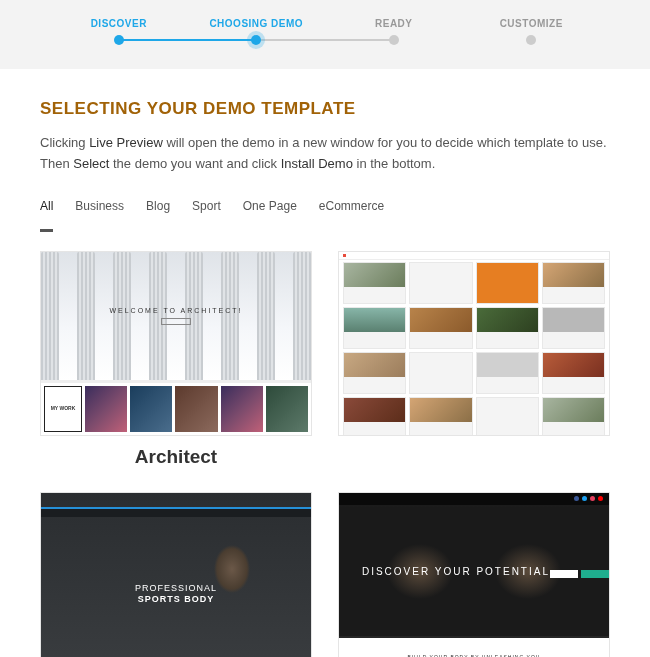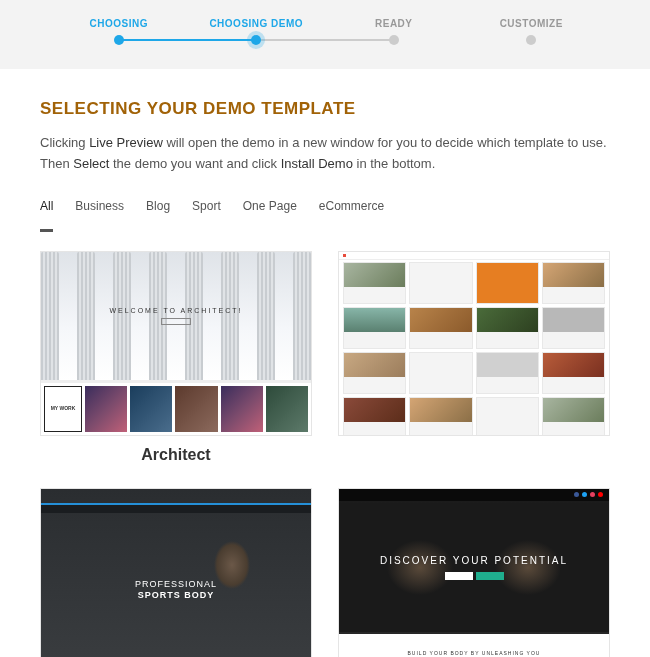--- a/index.html
+++ b/index.html
@@ -26,21 +26,21 @@
 
 
 .tabs { display: flex; gap: 22px; border-bottom: 1px solid transparent; margin-bottom: 18px; }
 .tab { font-size: 12px; color: #555; padding-bottom: 16px; cursor: pointer; border-bottom: 3px solid transparent; }
 .tab.active { color: #222; border-bottom-color: #555; font-weight: 500; }
 
 
 .grid { display: grid; grid-template-columns: 1fr 1fr; gap: 24px 26px; }
 .card { cursor: pointer; }
 .thumb { width: 100%; height: 185px; border: 1px solid #e5e5e5; background: #eee; position: relative; overflow: hidden; }
-.card-title { text-align: center; font-size: 16px; font-weight: 600; color: #333; margin-top: 10px; }
+.card-title { text-align: center; font-size: 19px; font-weight: 600; color: #333; margin-top: 10px; }
 
 
 .arch-hero { position: absolute; inset: 0 0 55px 0; background: linear-gradient(180deg,#dfe3e8 0%,#f5f7fa 60%,#fff 100%); display: flex; align-items: center; justify-content: center; }
 .pillars { position: absolute; inset: 0; display: flex; justify-content: space-between; }
 .pillar { width: 18px; background: repeating-linear-gradient(90deg,#c8ccd0 0,#c8ccd0 2px,#e0e3e6 2px,#e0e3e6 4px); border-radius: 2px 2px 0 0; }
 .arch-text { position: relative; z-index: 2; font-size: 7px; letter-spacing: 2px; color: #333; font-weight: 500; text-align:center; }
 .arch-btn { display:block; margin: 4px auto 0; width: 30px; height: 7px; border:1px solid #888; }
 .arch-strip { position: absolute; bottom: 0; left: 0; right: 0; height: 52px; display: flex; gap: 3px; padding: 3px; background: #fff; }
 .arch-mywork { width: 38px; border: 1px solid #222; display:flex; align-items:center; justify-content:center; font-size:5px; font-weight:700; line-height:1.1; text-align:center; }
 .arch-cell { flex:1; background: linear-gradient(135deg,#3a2d5c,#7a4a6c,#c06078); }
@@ -60,33 +60,33 @@
 .coach-nav{position:absolute;top:14px;left:0;right:0;height:10px;background:#1a1d20;border-top:2px solid #2590d8;}
 .coach-hero{position:absolute;inset:0;display:flex;align-items:center;justify-content:center;flex-direction:column;}
 .coach-fig{position:absolute;right:18%;top:28%;width:60px;height:90px;background:radial-gradient(ellipse 30px 40px at 30px 25px,#6b5848 0%,#4a3d30 50%,transparent 60%);}
 .coach-title{font-size:9px;color:#fff;font-weight:700;letter-spacing:1px;text-align:center;line-height:1.2;z-index:2;margin-top:20px;}
 .coach-title .thin{font-weight:300;}
 
 
 .gym{position:absolute;inset:0;background:linear-gradient(180deg,#1a1a1a 0%,#2a2a2a 100%);}
 .gym-nav{position:absolute;top:0;left:0;right:0;height:12px;background:#0a0a0a;display:flex;align-items:center;justify-content:flex-end;gap:3px;padding:0 6px;}
 .gym-dot{width:5px;height:5px;border-radius:50%;}
-.gym-hands{position:absolute;inset:14px 0 40px;background:radial-gradient(ellipse 60px 50px at 30% 50%,#5a4a3a 0%,transparent 55%),radial-gradient(ellipse 60px 50px at 70% 50%,#5a4a3a 0%,transparent 55%),#1a1a1a;display:flex;align-items:center;justify-content:center;flex-direction:column;}
+.gym-hands{position:absolute;inset:14px 0 40px;background:radial-gradient(ellipse 60px 50px at 30% 50%,#5a4a3a 0%,transparent 55%),radial-gradient(ellipse 60px 50px at 70% 50%,#5a4a3a 0%,transparent 55%),#1a1a1a;display:flex;align-items:center;justify-content:flex-end;}
 .gym-title{font-size:10px;color:#fff;font-weight:500;letter-spacing:2px;}
 .gym-btns{display:flex;gap:3px;margin-top:6px;}
 .gym-btn{width:28px;height:8px;}
 .gym-lower{position:absolute;bottom:0;left:0;right:0;height:38px;background:#fff;display:flex;align-items:center;justify-content:center;font-size:5px;color:#333;letter-spacing:1px;}
 </style>
 </head>
 <body>
 
 <div class="stepper-wrap">
   <div class="stepper">
     <div class="step done">
-      <div class="step-label">CHOOSING</div>
+      <div class="step-label">DISCOVER</div>
       <div class="step-dot"></div>
       <div class="step-line"></div>
     </div>
     <div class="step active done">
       <div class="step-label">CHOOSING DEMO</div>
       <div class="step-dot"></div>
       <div class="step-line" style="background:#ccc;"></div>
     </div>
     <div class="step">
       <div class="step-label">READY</div>

